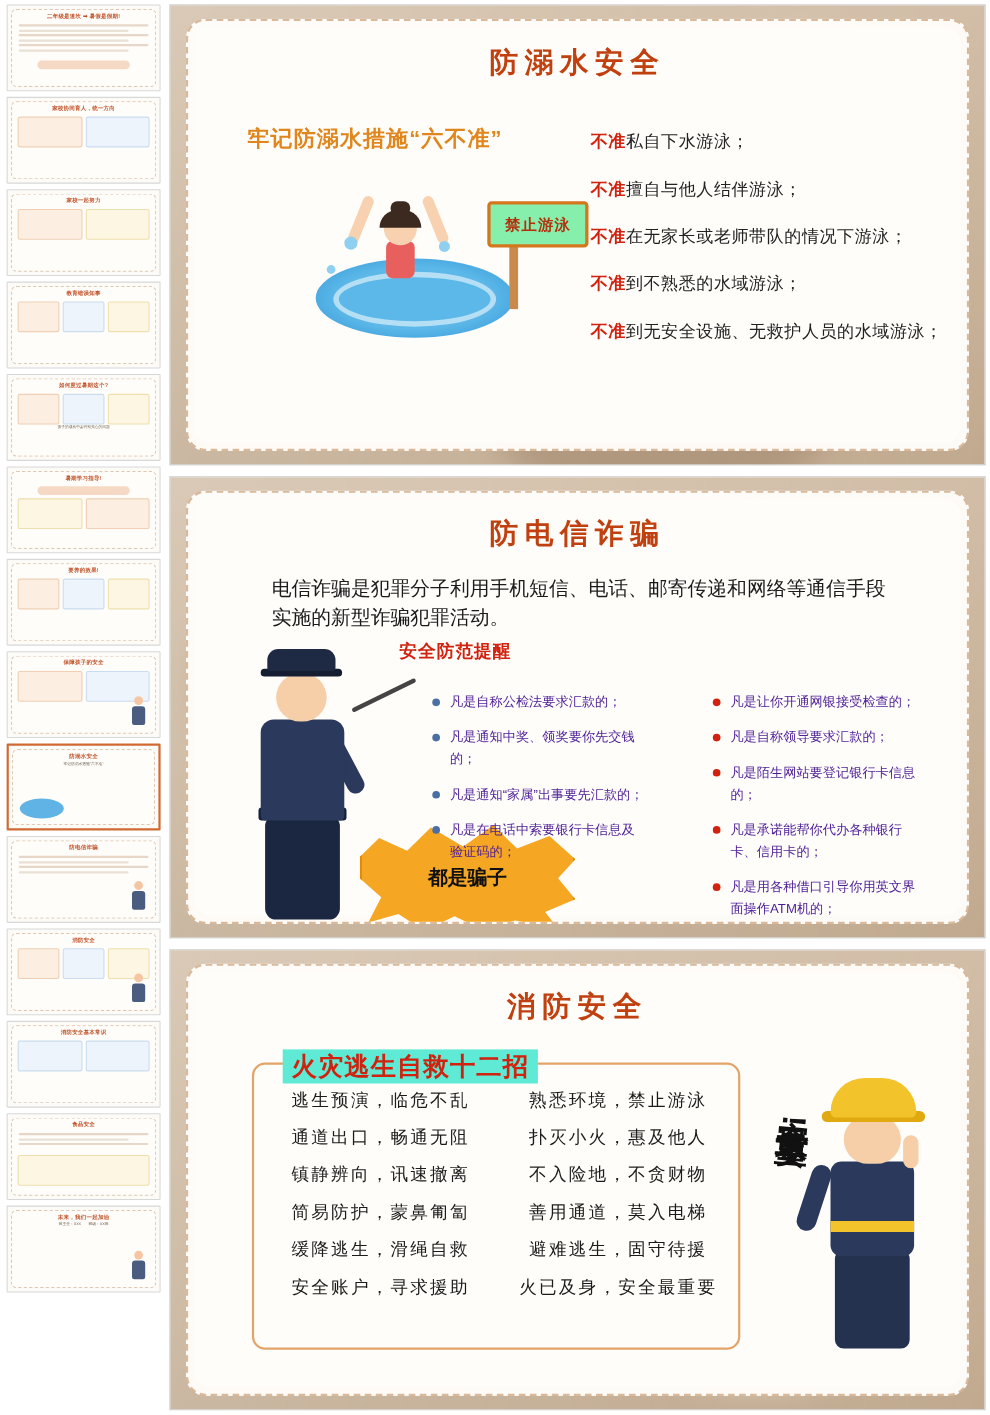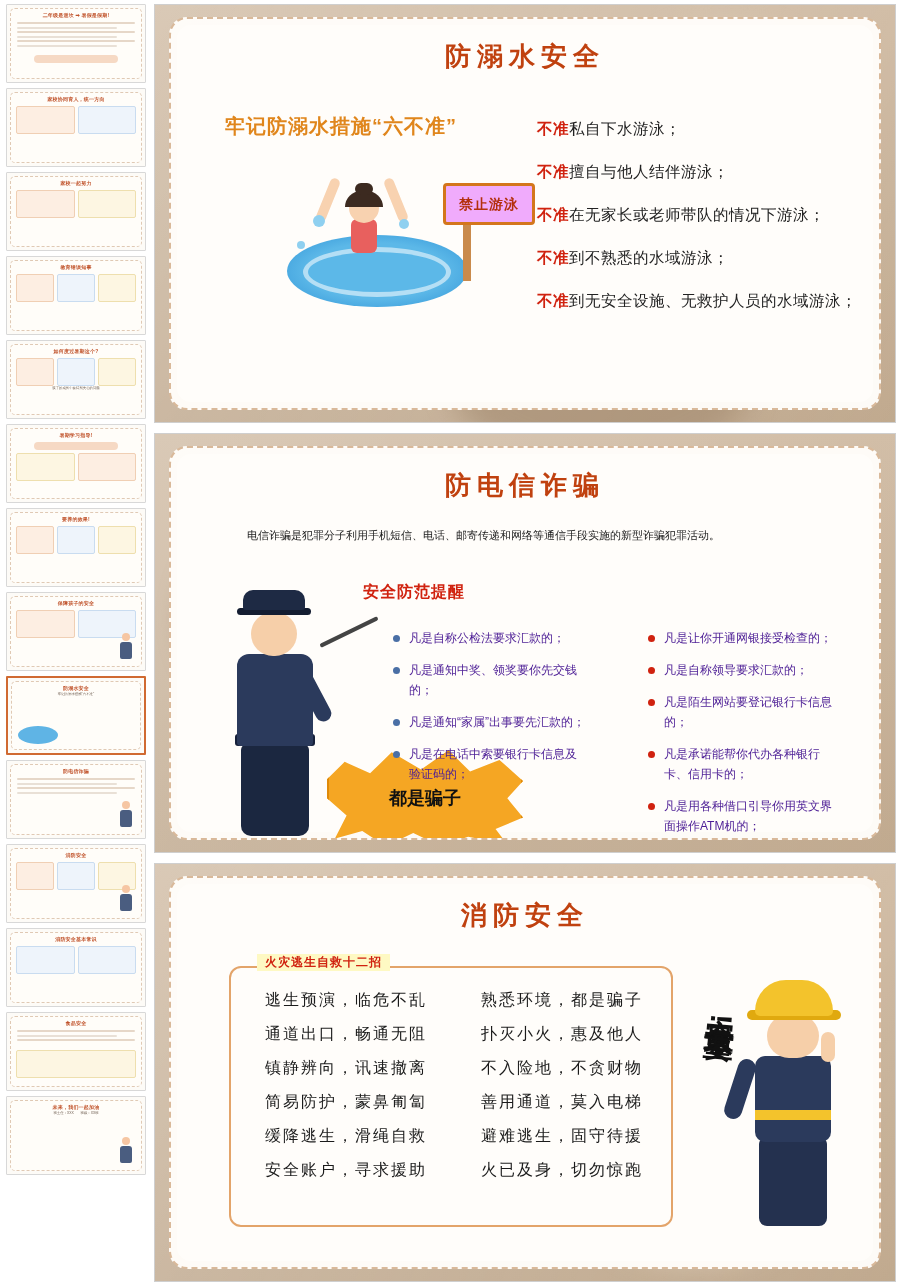--- a/index.html
+++ b/index.html
@@ -201,38 +201,38 @@
   .sw-head { position:absolute; left:82px; top:38px; width:30px;height:30px;border-radius:50%;background:#f8d2b0; }
   .sw-bun { position:absolute; left:88px; top:28px; width:18px;height:12px;border-radius:8px;background:#3c2a20; }
   .sw-hair { position:absolute; left:78px; top:36px; width:38px;height:16px;border-radius:18px 18px 0 0;background:#3c2a20; }
   .sw-body { position:absolute; left:84px; top:64px;width:26px;height:34px;background:#e8605e;border-radius:6px; }
   .sw-arm-l { position:absolute; left:56px; top:22px;width:10px;height:46px;background:#f8d2b0;border-radius:6px;transform:rotate(22deg); }
   .sw-arm-r { position:absolute; left:124px; top:22px;width:10px;height:46px;background:#f8d2b0;border-radius:6px;transform:rotate(-22deg); }
   .splash { position:absolute; background:#8fd0f0; border-radius:50%; }
   .sign {
     position: absolute; left: 176px; top: 28px;
     width: 92px; height: 42px;
-    background: #f0abfc;
+    background: #86efac;
     border: 3px solid #d4761c;
     border-radius: 4px;
     color: #b3300d;
     font-size: 14px;
     font-weight: bold;
     text-align: center;
     line-height: 36px;
     letter-spacing: 1px;
   }
   .sign-post {
     position:absolute; left: 196px; top: 68px; width: 8px; height: 58px; background: #c98a4c;
   }
 
   
   .s2-desc {
     position: absolute; left: 70px; top: 68px; right: 54px;
-    font-size: 11px; color: #1b1b1b; line-height: 26px;
+    font-size: 18px; color: #1b1b1b; line-height: 26px;
   }
   .s2-remind {
     position: absolute; left: 186px; top: 128px;
     font-size: 16px; font-weight: bold; color: #d0220f; letter-spacing: 1px;
   }
   .s2-cols { position: absolute; left: 176px; top: 158px; right: 30px; display: flex; gap: 20px; }
   .s2-col { flex: 1; }
   .s2-col li {
     list-style: none; position: relative; padding-left: 16px;
     font-size: 12px; color: #4c1d95; margin-bottom: 12px; line-height: 20px;
@@ -262,22 +262,22 @@
     clip-path: polygon(0% 30%, 9% 12%, 22% 24%, 33% 2%, 48% 20%, 62% 0%, 73% 22%, 88% 10%, 100% 32%, 92% 50%, 100% 70%, 86% 82%, 92% 98%, 72% 90%, 58% 100%, 44% 86%, 30% 100%, 18% 84%, 4% 92%, 10% 68%, 0% 50%);
   }
 
   
   .s3-panel {
     position: absolute; left: 52px; top: 82px; right: 200px; bottom: 34px;
     border: 2px solid #e3a46a; border-radius: 12px;
   }
   .s3-heading {
     position: absolute; left: 26px; top: -14px;
-    background: #fef9c3; padding: 0 8px;
-    color: #d0220f; font-size: 12px; font-weight: bold; letter-spacing: 1px;
+    background: #5eead4; padding: 0 8px;
+    color: #d0220f; font-size: 23px; font-weight: bold; letter-spacing: 1px;
   }
   .s3-cols { position: absolute; left: 20px; right: 14px; top: 22px; display: flex; gap: 26px; }
   .s3-col { flex: 1; }
   .s3-col div {
     font-size: 16px; color: #1b1b1b; letter-spacing: 2px;
     margin-bottom: 13px; text-align: center;
   }
   .s3-vertical {
     position: absolute; right: 132px; top: 110px;
     font-size: 30px; font-weight: bold; color: #111;
@@ -577,26 +577,26 @@
             <div class="s3-cols">
               <div class="s3-col">
                 <div>逃生预演，临危不乱</div>
                 <div>通道出口，畅通无阻</div>
                 <div>镇静辨向，讯速撤离</div>
                 <div>简易防护，蒙鼻匍匐</div>
                 <div>缓降逃生，滑绳自救</div>
                 <div>安全账户，寻求援助</div>
               </div>
               <div class="s3-col">
-                <div>熟悉环境，都是骗子</div>
+                <div>熟悉环境，禁止游泳</div>
                 <div>扑灭小火，惠及他人</div>
                 <div>不入险地，不贪财物</div>
                 <div>善用通道，莫入电梯</div>
                 <div>避难逃生，固守待援</div>
-                <div>火已及身，切勿惊跑</div>
+                <div>火已及身，安全最重要</div>
               </div>
             </div>
           </div>
 
           <div class="s3-vertical">安全最重要!!</div>
 
           <div class="fireman">
             <div class="f-arm"></div>
             <div class="f-legs"></div>
             <div class="f-body"></div>

